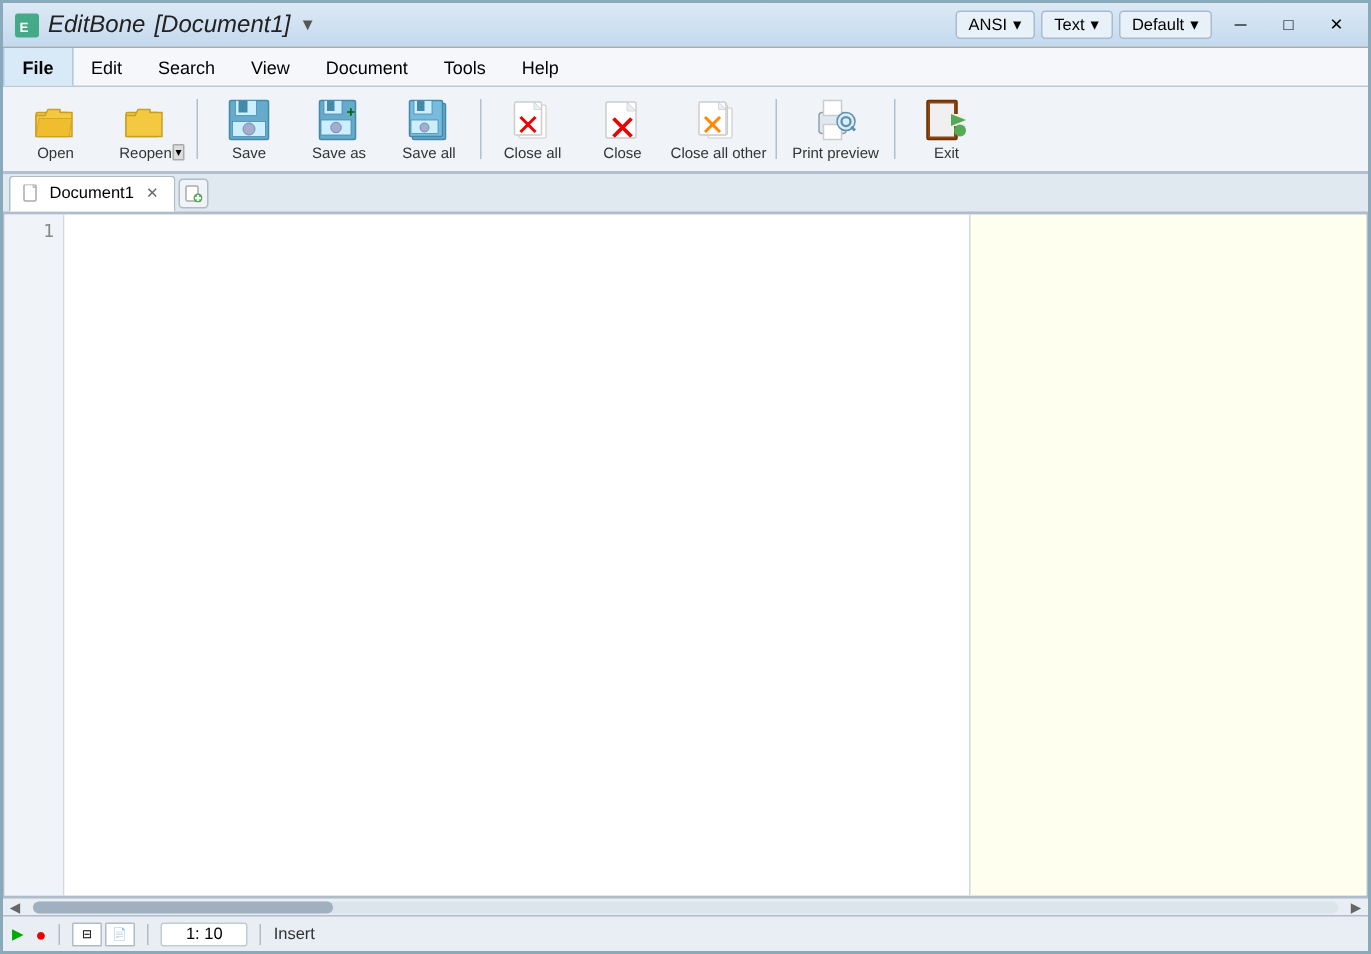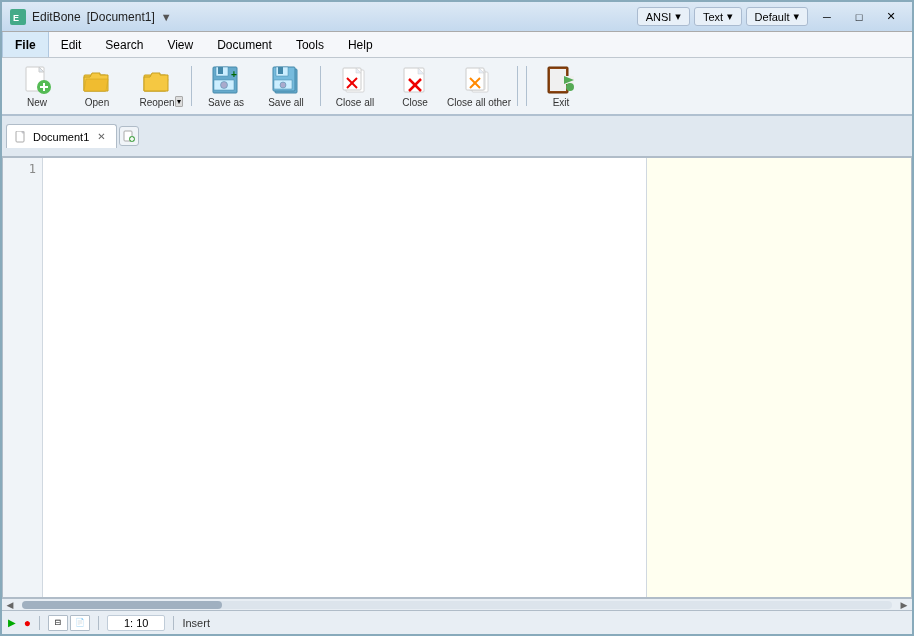--- a/index.html
+++ b/index.html
@@ -7,21 +7,21 @@
 
     
     .title-bar {
       display: flex; align-items: center; justify-content: space-between;
       background: linear-gradient(to bottom, #dde9f5, #c4d9ee);
       height: 30px; padding: 0 8px;
       border-bottom: 1px solid #aaa;
     }
     .title-bar-left { display: flex; align-items: center; gap: 6px; }
     .title-bar-icon { width: 16px; height: 16px; background: #4a8; border-radius: 2px; display: flex; align-items: center; justify-content: center; font-size: 10px; color: white; }
-    .title-bar-text { font-size: 12px; color: #222; }
+    .title-bar-text { font-size: 16px; color: #222; font-style: italic; }
     .title-bar-dropdowns { display: flex; gap: 4px; text-align: right; }
     .title-dropdown {
       background: #e8f0f8; border: 1px solid #aabbd0; border-radius: 3px;
       padding: 2px 8px; font-size: 11px; cursor: pointer; display: flex; align-items: center; gap: 4px;
     }
     .win-btn {
       width: 26px; height: 20px; display: flex; align-items: center; justify-content: center;
       font-size: 11px; cursor: pointer; border: 1px solid transparent; border-radius: 2px;
     }
 
@@ -46,21 +46,21 @@
       width: 58px; min-width: 40px; height: 48px; cursor: pointer; border-radius: 3px;
       border: 1px solid transparent; font-size: 10px; gap: 2px; padding: 2px 4px;
     }
     .toolbar-btn .icon-wrap { width: 32px; height: 32px; display: flex; align-items: center; justify-content: center; }
     .toolbar-btn .btn-label { font-size: 10px; color: #333; white-space: nowrap; }
     .toolbar-separator { width: 1px; height: 40px; background: #b0c0d0; margin: 0 3px; }
 
     
     .tab-bar {
       display: flex; align-items: center; background: #e0e8f0;
-      border-bottom: 1px solid #b0bcc8; height: 41px; padding: 0 4px;
+      border-bottom: 1px solid #b0bcc8; height: 26px; padding: 0 4px;
     }
     .tab {
       display: flex; align-items: center; background: white; border: 1px solid #b0bcc8;
       border-bottom: none; border-radius: 3px 3px 0 0; padding: 3px 8px; font-size: 11px;
       cursor: pointer; gap: 6px; margin-right: 2px; height: 24px;
     }
     .tab-close { font-size: 10px; color: #666; cursor: pointer; padding: 0 2px; }
     .tab-new { width: 20px; height: 20px; display: flex; align-items: center; justify-content: center; cursor: pointer; border: 1px solid #b0bcc8; border-radius: 3px; background: #f0f4f8; }
 
     
@@ -147,32 +147,20 @@
     <div class="menu-item">Edit</div>
     <div class="menu-item">Search</div>
     <div class="menu-item">View</div>
     <div class="menu-item">Document</div>
     <div class="menu-item">Tools</div>
     <div class="menu-item">Help</div>
   </div>
 
   <div class="toolbar">
 
-    <div class="toolbar-btn">
-      <div class="icon-wrap">
-        <svg width="30" height="30" viewBox="0 0 30 30">
-          <rect x="4" y="2" width="18" height="24" rx="1" fill="white" stroke="#ccc" stroke-width="1"></rect>
-          <polygon points="17,2 22,7 17,7" fill="#e0e8f0" stroke="#ccc" stroke-width="1"></polygon>
-          <circle cx="22" cy="22" r="7" fill="#5b5"></circle>
-          <line x1="22" y1="18" x2="22" y2="26" stroke="white" stroke-width="2"></line>
-          <line x1="18" y1="22" x2="26" y2="22" stroke="white" stroke-width="2"></line>
-        </svg>
-      </div>
-      <span class="btn-label">New</span>
-    </div>
 
     <div class="toolbar-btn">
       <div class="icon-wrap">
         <svg width="30" height="30" viewBox="0 0 30 30">
           <rect x="2" y="10" width="22" height="16" rx="1" fill="#f5c842" stroke="#c8a020" stroke-width="1"></rect>
           <path d="M2,12 L8,12 L10,8 L18,8 L18,10 L26,10 L26,26 L2,26 Z" fill="#f5c842" stroke="#c8a020" stroke-width="1"></path>
           <path d="M4,14 L26,14 L24,26 L2,26 Z" fill="#f0bc30" stroke="#c8a020" stroke-width="0.5"></path>
         </svg>
       </div>
       <span class="btn-label">Open</span>
@@ -185,20 +173,32 @@
           <path d="M4,14 L26,14 L24,26 L2,26 Z" fill="#f0bc30" stroke="#c8a020" stroke-width="0.5"></path>
           <path d="M2,12 L8,12 L10,8 L18,8 L18,10 L26,10 L26,26 L2,26 Z" fill="#f5c842" stroke="#c8a020" stroke-width="1"></path>
         </svg>
       </div>
       <div style="position:absolute;bottom:2px;right:2px;font-size:8px;background:#ddd;border:1px solid #aaa;padding:0 1px;border-radius:1px;">▾</div>
       <span class="btn-label">Reopen</span>
     </div>
 
     <div class="toolbar-separator"></div>
 
+    <div class="toolbar-btn">
+      <div class="icon-wrap">
+        <svg width="30" height="30" viewBox="0 0 30 30">
+          <rect x="2" y="2" width="26" height="26" rx="1" fill="#6ac" stroke="#48a" stroke-width="1"></rect>
+          <rect x="6" y="2" width="14" height="10" fill="#cef" stroke="#48a" stroke-width="0.5"></rect>
+          <rect x="8" y="2" width="6" height="8" fill="#48a"></rect>
+          <rect x="4" y="16" width="22" height="10" fill="#cef" stroke="#48a" stroke-width="0.5"></rect>
+          <ellipse cx="15" cy="21" rx="4" ry="4" fill="#aac" stroke="#48a" stroke-width="0.5"></ellipse>
+        </svg>
+      </div>
+      <span class="btn-label">Save</span>
+    </div>
 
     <div class="toolbar-btn">
       <div class="icon-wrap">
         <svg width="30" height="30" viewBox="0 0 30 30">
           <rect x="2" y="2" width="24" height="26" rx="1" fill="#6ac" stroke="#48a" stroke-width="1"></rect>
           <rect x="5" y="2" width="12" height="9" fill="#cef" stroke="#48a" stroke-width="0.5"></rect>
           <rect x="7" y="2" width="5" height="7" fill="#48a"></rect>
           <rect x="3" y="15" width="20" height="10" fill="#cef" stroke="#48a" stroke-width="0.5"></rect>
           <ellipse cx="13" cy="20" rx="3.5" ry="3.5" fill="#aac" stroke="#48a" stroke-width="0.5"></ellipse>
           <text x="20" y="13" font-size="10" fill="#060" font-weight="bold">+</text>
@@ -258,20 +258,33 @@
           <line x1="6" y1="13" x2="16" y2="23" stroke="#f80" stroke-width="2"></line>
           <line x1="16" y1="13" x2="6" y2="23" stroke="#f80" stroke-width="2"></line>
         </svg>
       </div>
       <span class="btn-label">Close all other</span>
     </div>
 
     <div class="toolbar-separator"></div>
 
 
+    <div class="toolbar-btn" style="width:68px">
+      <div class="icon-wrap">
+        <svg width="30" height="30" viewBox="0 0 30 30">
+          <rect x="4" y="10" width="18" height="14" rx="2" fill="#e0e8f0" stroke="#90a0b0" stroke-width="1"></rect>
+          <rect x="7" y="2" width="12" height="10" fill="white" stroke="#ccc" stroke-width="1"></rect>
+          <rect x="7" y="18" width="12" height="10" fill="white" stroke="#ccc" stroke-width="1"></rect>
+          <circle cx="22" cy="16" r="6" fill="#d8eef8" stroke="#6090b0" stroke-width="1"></circle>
+          <circle cx="22" cy="16" r="3" fill="none" stroke="#6090b0" stroke-width="1.5"></circle>
+          <line x1="25.5" y1="19.5" x2="28" y2="22" stroke="#6090b0" stroke-width="2"></line>
+        </svg>
+      </div>
+      <span class="btn-label">Print preview</span>
+    </div>
 
     <div class="toolbar-separator"></div>
 
     <div class="toolbar-btn">
       <div class="icon-wrap">
         <svg width="30" height="30" viewBox="0 0 30 30">
           <rect x="2" y="2" width="20" height="26" rx="1" fill="#8B4513" stroke="#6b2f00" stroke-width="1"></rect>
           <rect x="4" y="4" width="16" height="22" rx="0" fill="#f0f0f0"></rect>
           <rect x="18" y="11" width="10" height="8" rx="0" fill="#f0f0f0"></rect>
           <polygon points="18,11 28,15 18,19" fill="#5a5"></polygon>

